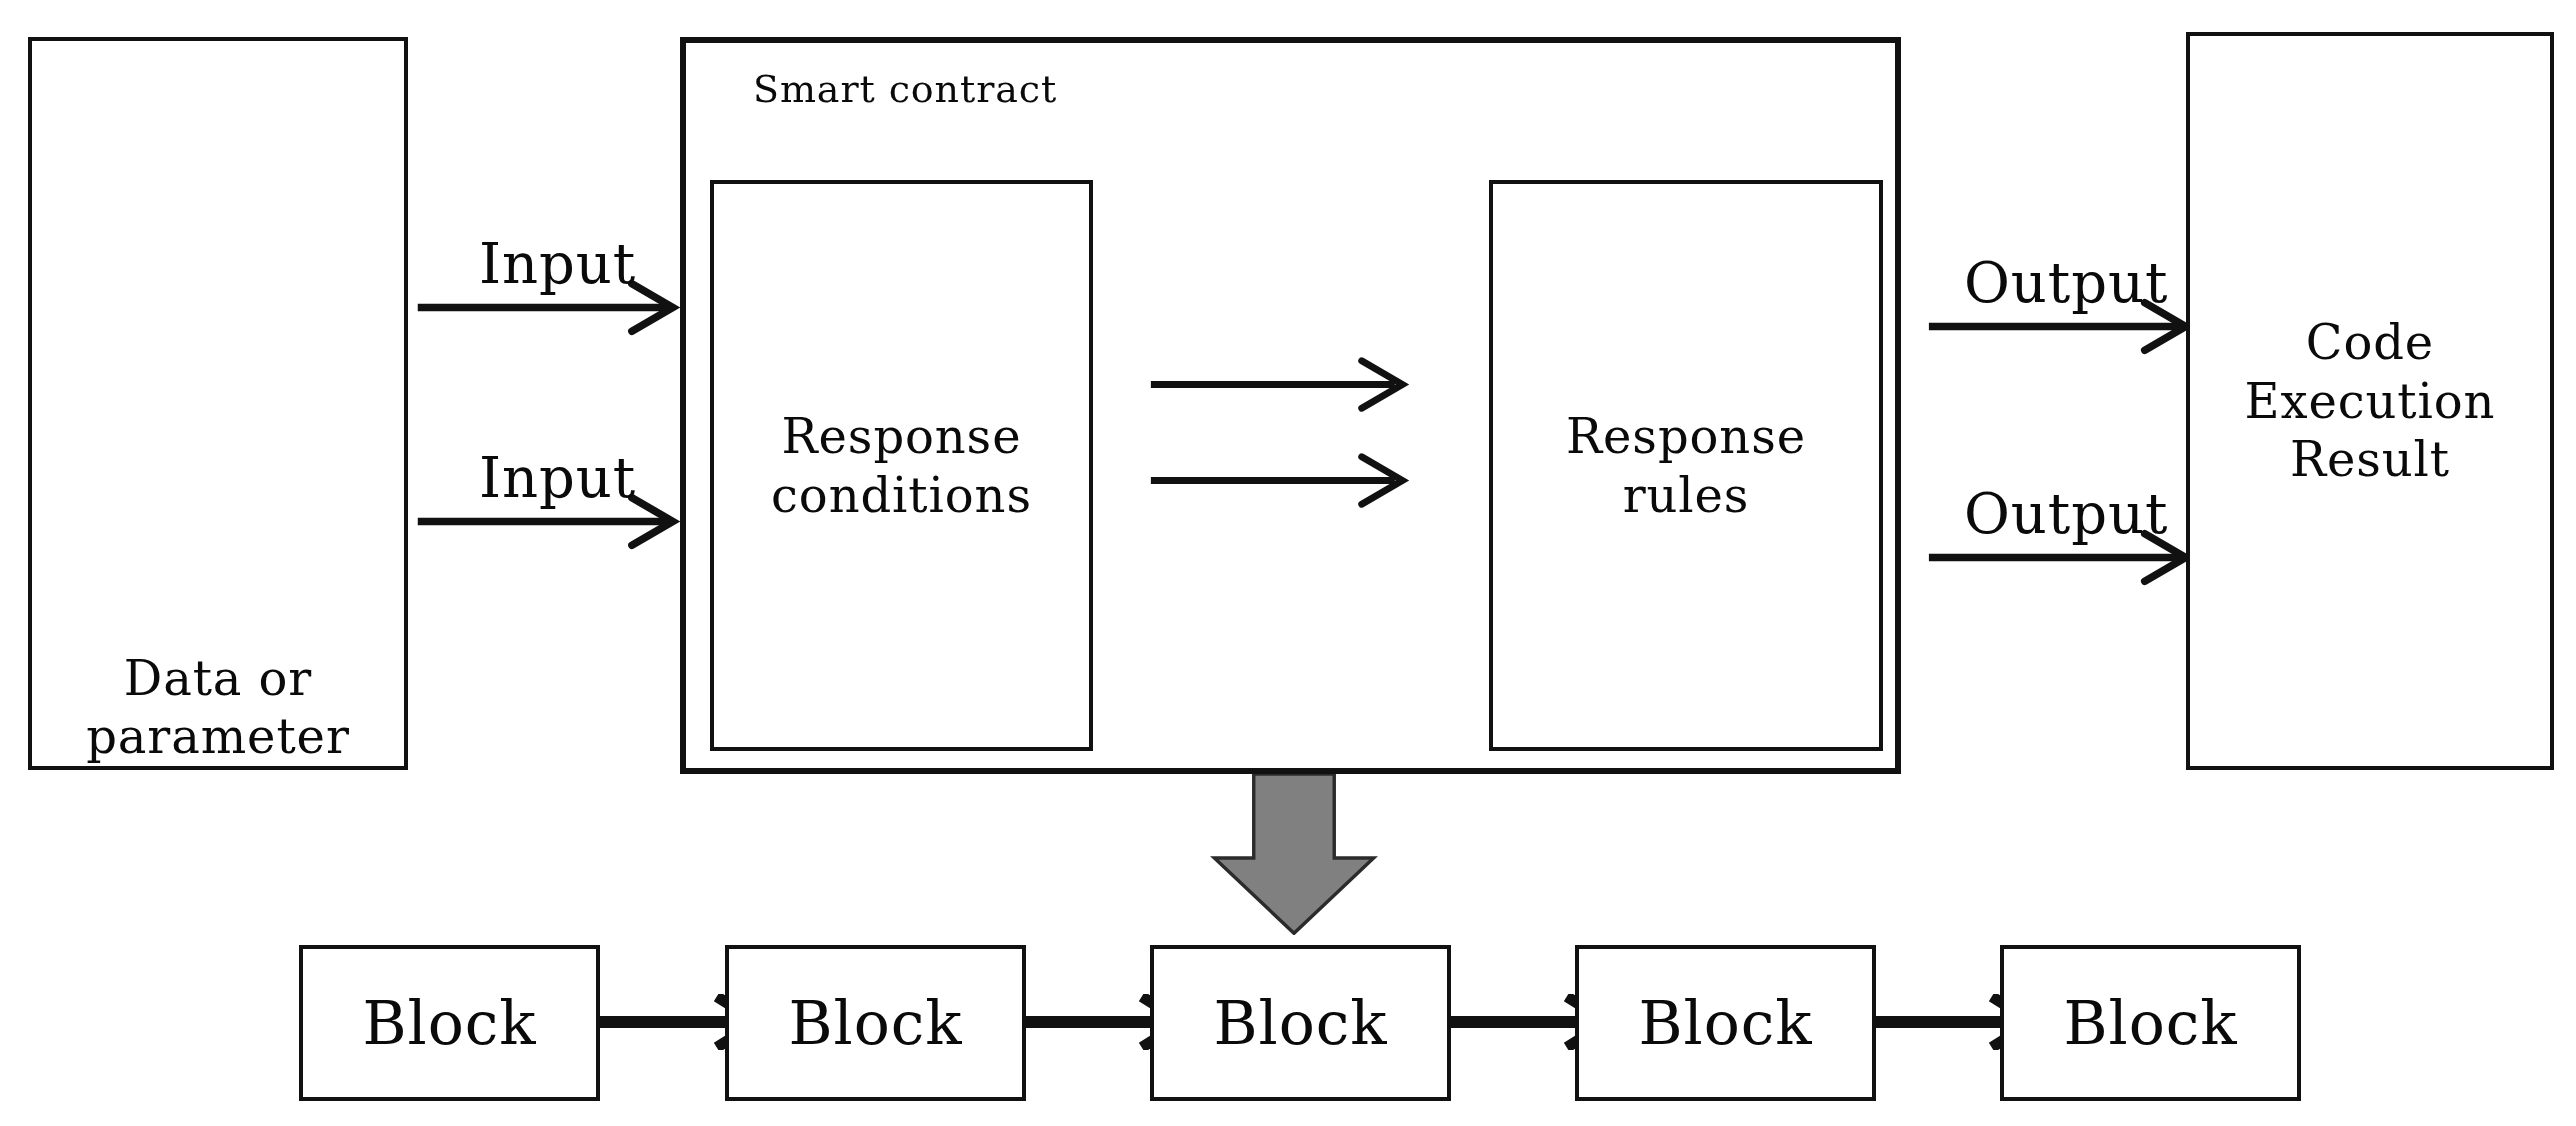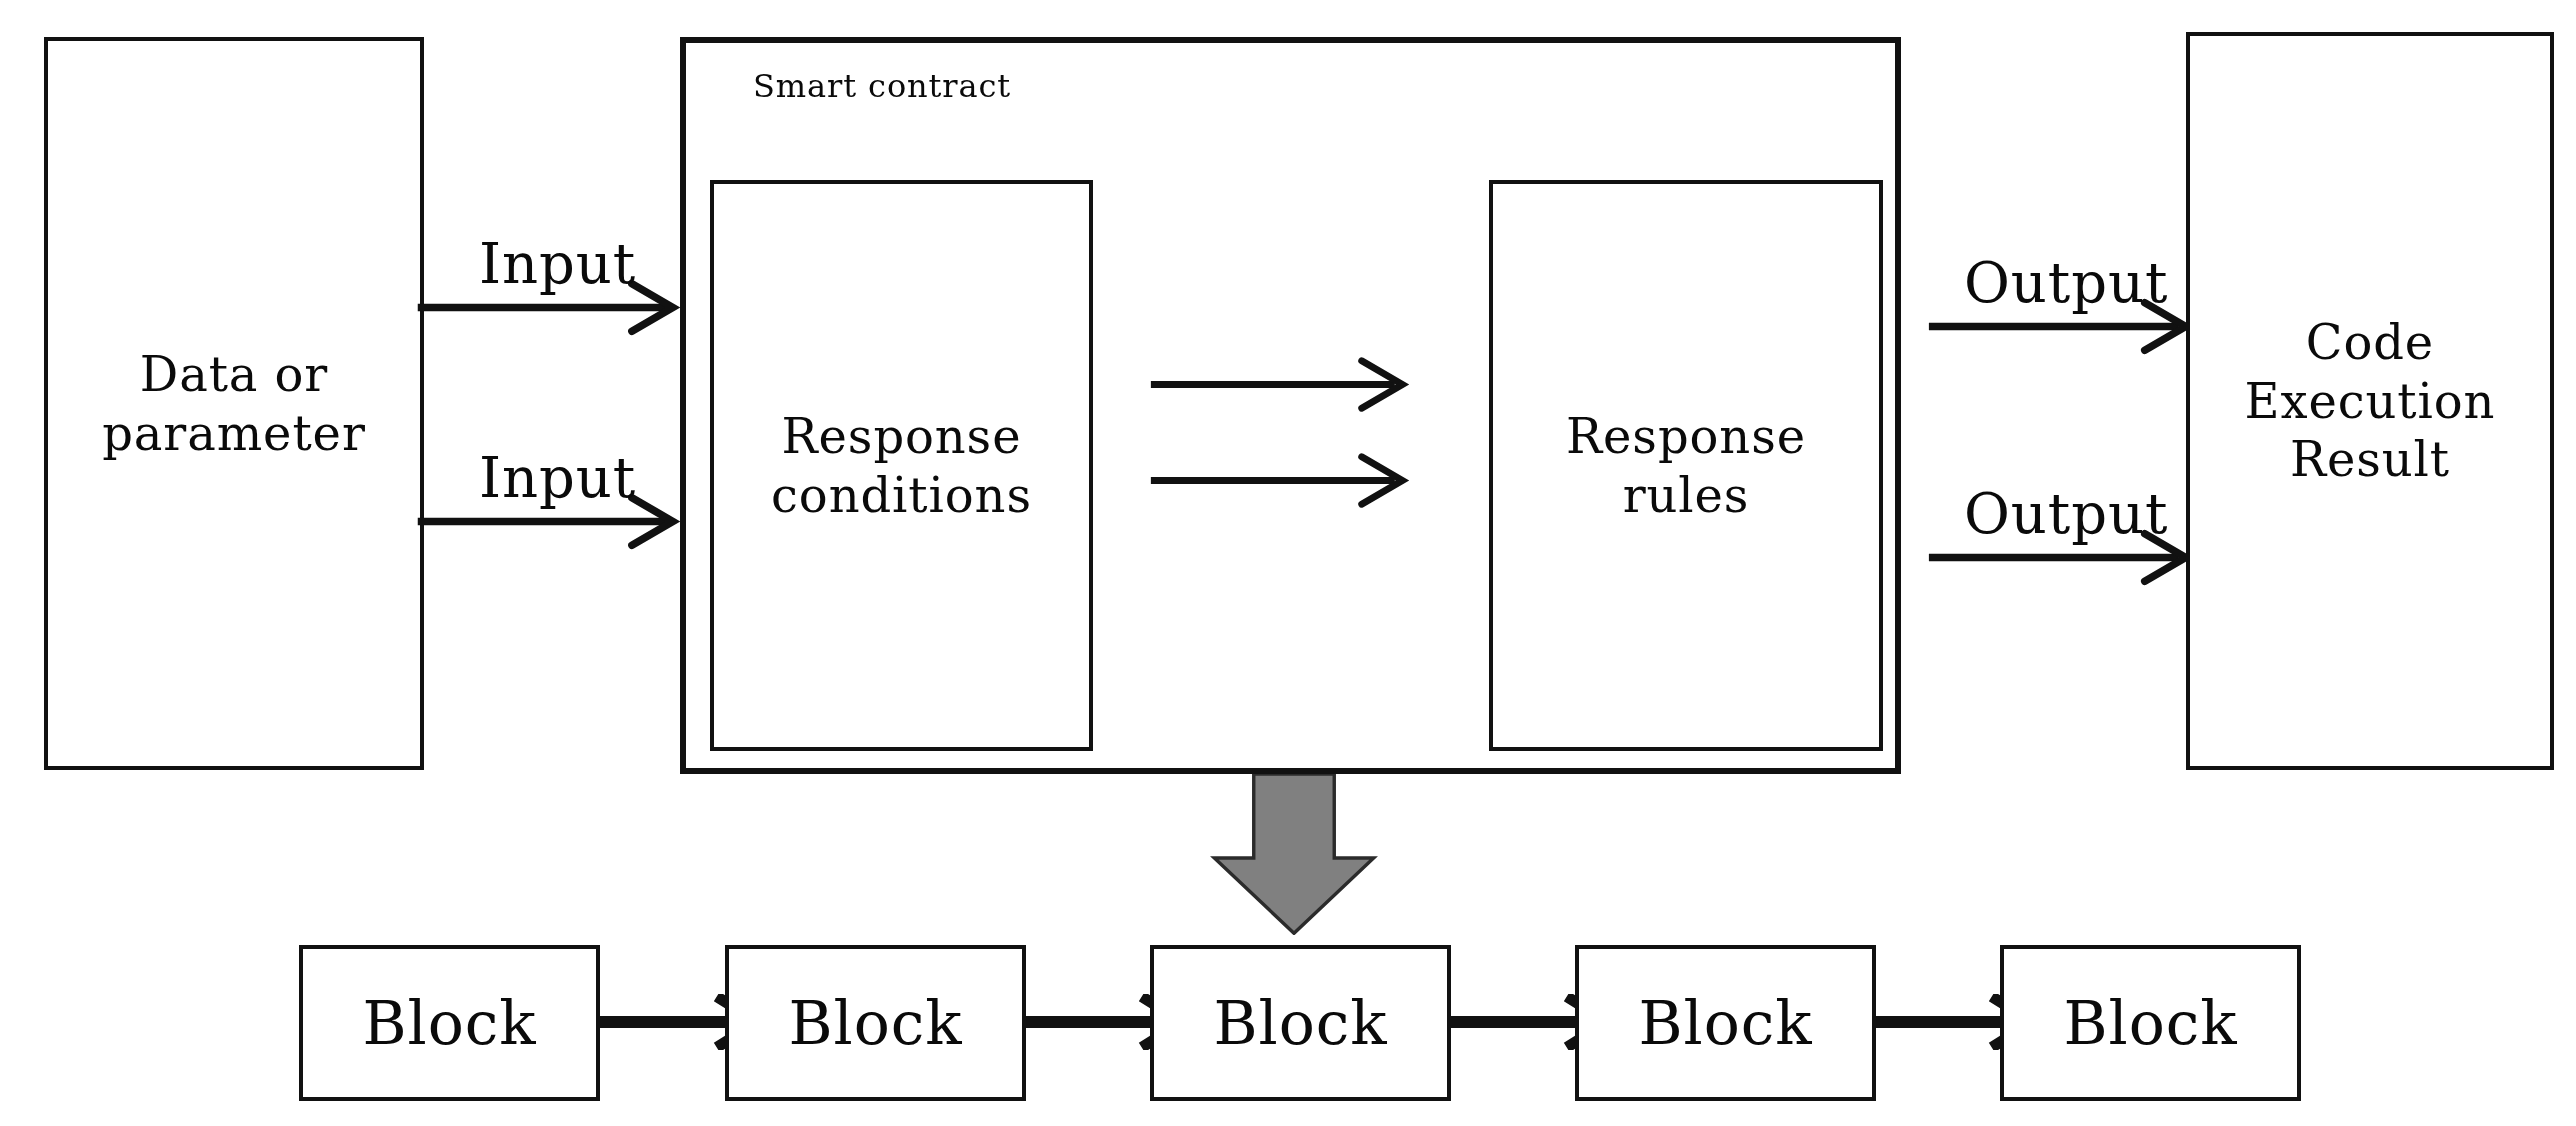--- a/index.html
+++ b/index.html
@@ -32,41 +32,42 @@
   .box-label {
     font-size: 48px;
     line-height: 1.22;
     letter-spacing: 0.9px;
     white-space: pre-line;
     font-family: "DejaVu Serif", "Liberation Serif", serif;
   }
 
   
   #box-data {
-    left: 44px;
+    left: 28px;
     top: 37px;
     width: 380px;
     height: 733px;
     border-width: 4.3px;
+    align-items: flex-end;
   }
 
   
   #box-smart-contract {
     left: 680px;
     top: 37px;
     width: 1221px;
     height: 737px;
     border-width: 6.8px;
     display: block;
   }
   #smart-contract-title {
     position: absolute;
     left: 67px;
     top: 24px;
-    font-size: 32px;
+    font-size: 38px;
     letter-spacing: 0.9px;
     font-family: "DejaVu Serif", "Liberation Serif", serif;
   }
 
   
   #box-response-conditions {
     left: 710px;
     top: 180px;
     width: 383px;
     height: 571px;

